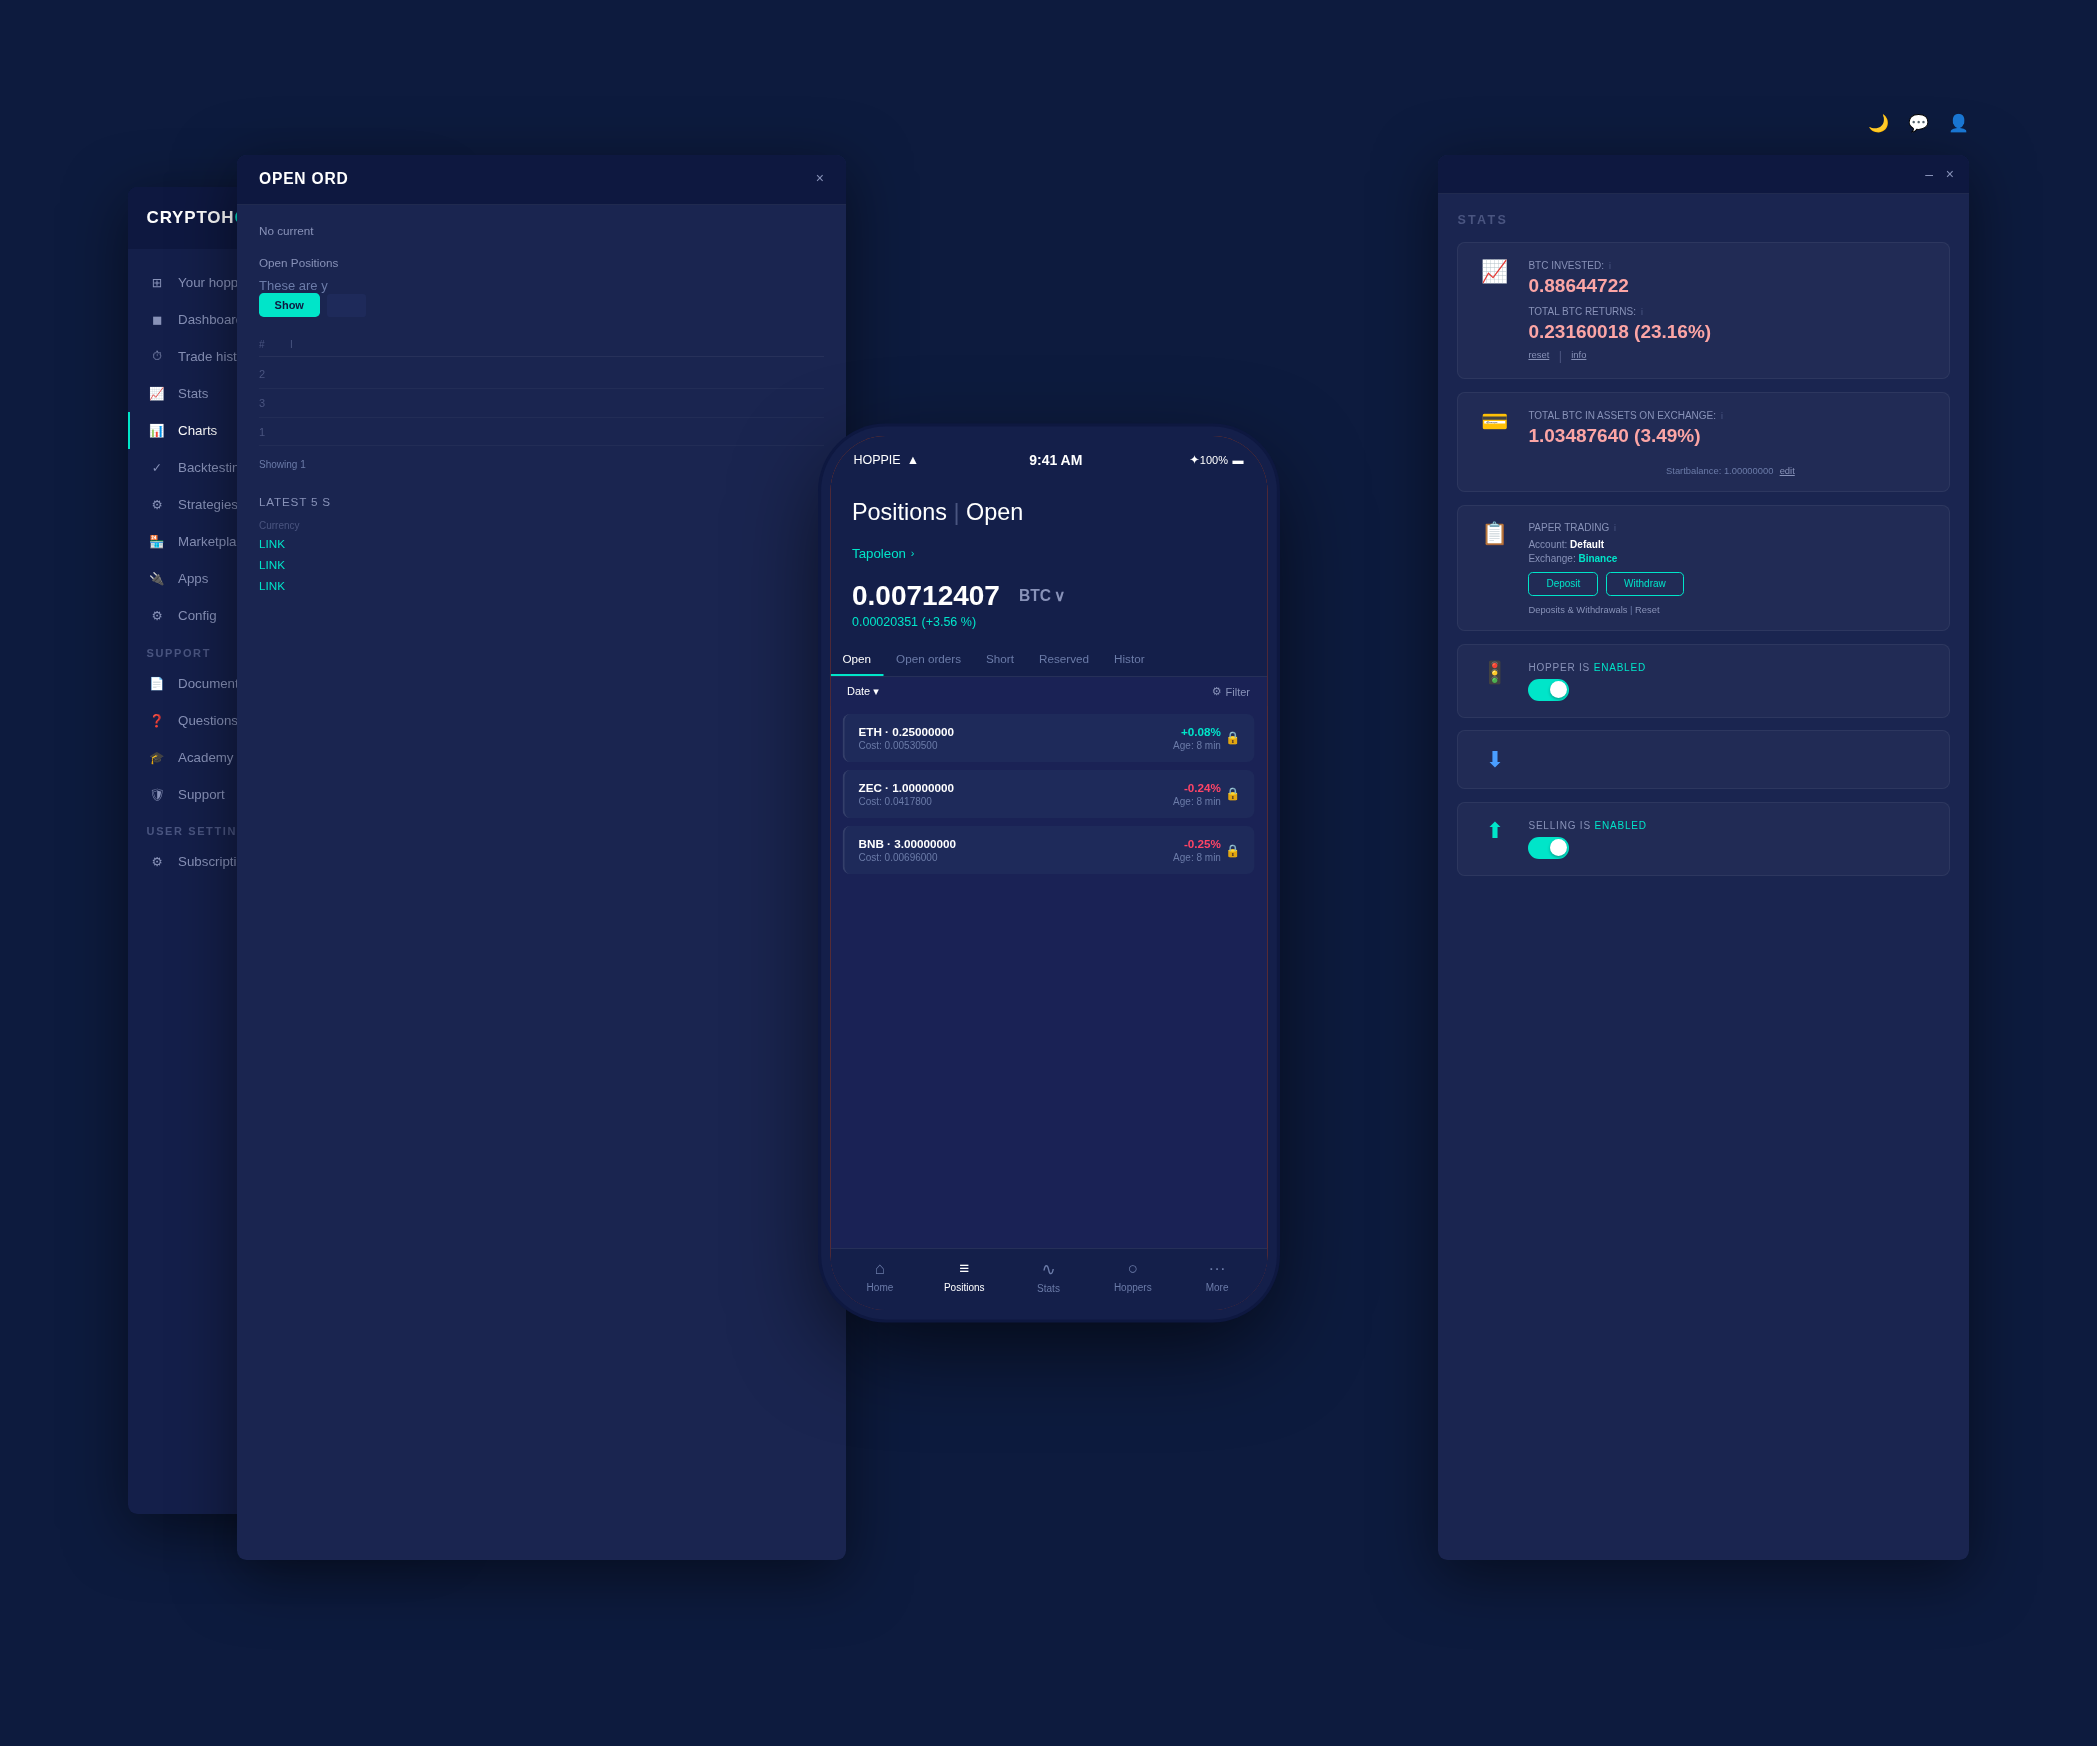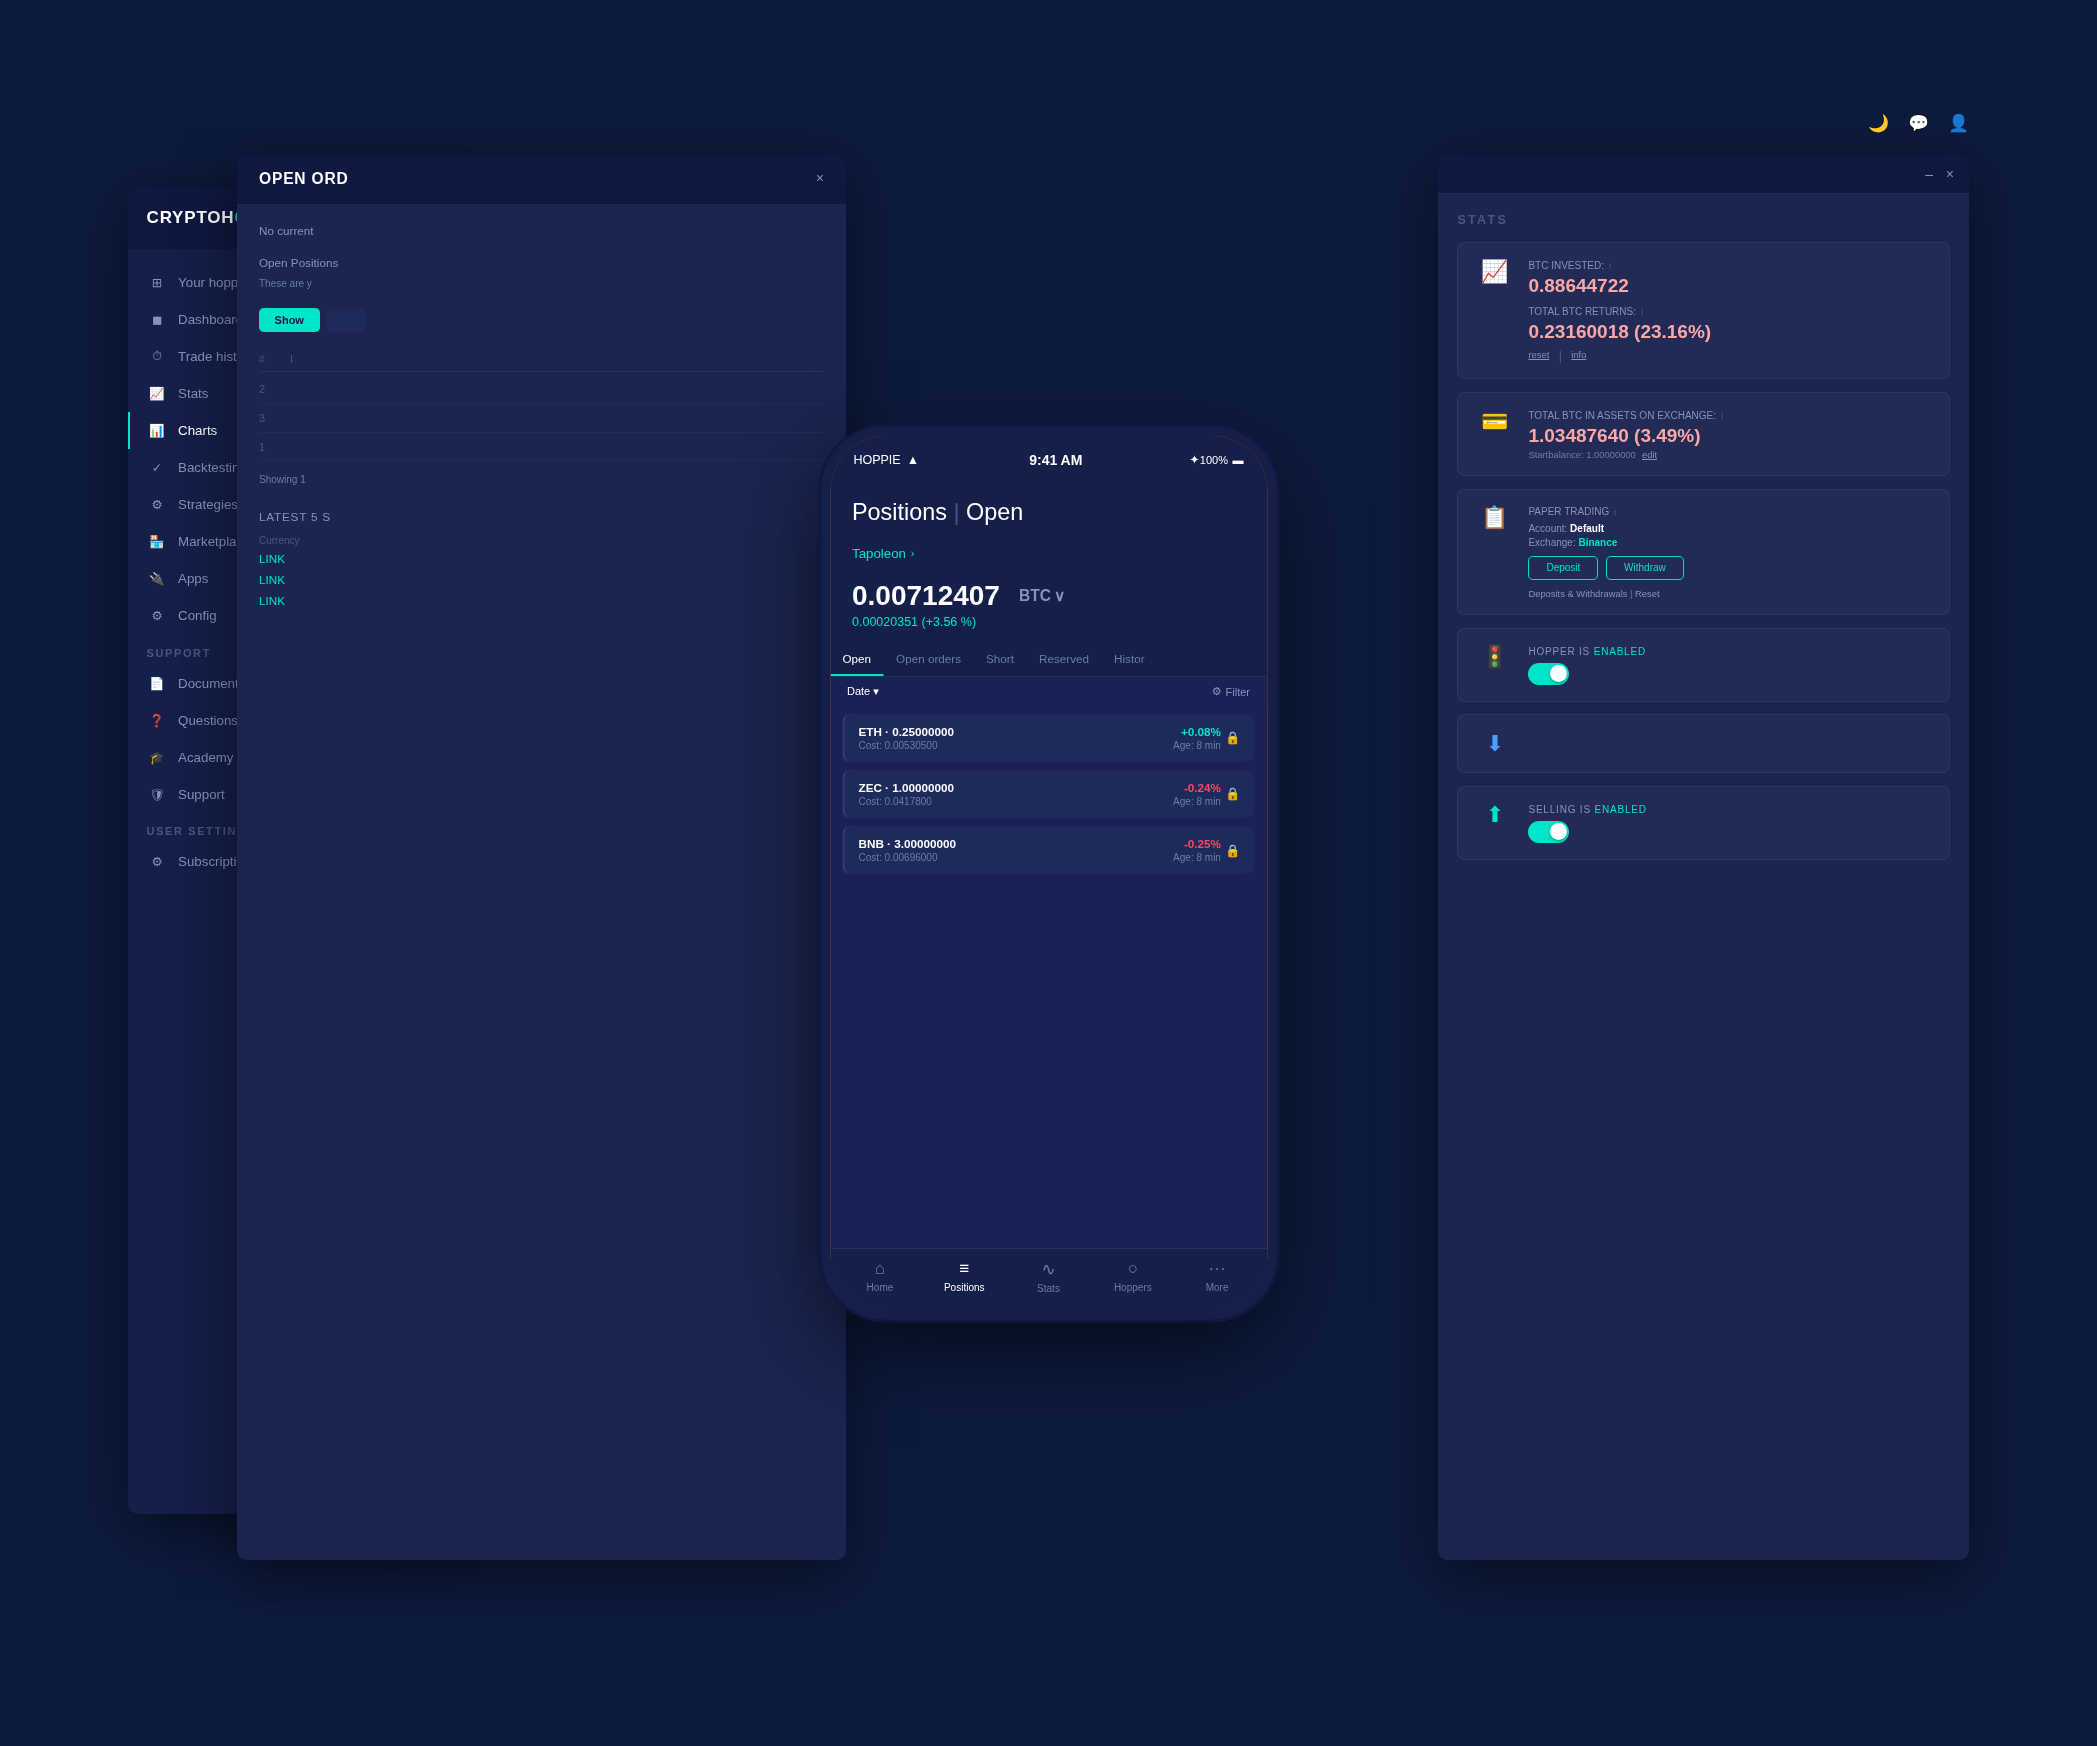--- a/index.html
+++ b/index.html
@@ -133,22 +133,22 @@
       font-size: 11.7px;
       margin-bottom: 12.5px;
     }
     .open-positions-label {
       color: #8892b8;
       font-size: 11.7px;
       margin: 19px 0 9.4px;
     }
     .positions-note {
       color: #6b7ba8;
-      font-size: 10px;
-      margin-bottom: 19px;
+      font-size: 13px;
+      margin-bottom: 0;
     }
     .show-row {
       display: flex;
       align-items: center;
       gap: 7.8px;
       margin-bottom: 15.6px;
     }
     .show-btn {
       background: #00e5c9;
       color: #0e1840;
@@ -746,21 +746,21 @@
       <div class="stat-card">
         <div class="stat-icon-area">
           <span class="stat-icon">💳</span>
         </div>
         <div class="stat-content">
           <div class="stat-label">
             <span>TOTAL BTC IN ASSETS ON EXCHANGE:</span>
             <span class="stat-info">ℹ</span>
           </div>
           <div class="stat-value">1.03487640 (3.49%)</div>
-          <div style="display:flex;align-items:center;gap:6.2px;margin-top:2px;">
+          <div style="display:flex;align-items:center;gap:6.2px;margin-top:18px;justify-content:center;">
             <span class="stat-sublabel">Startbalance: 1.00000000</span>
             <span class="stat-link">edit</span>
           </div>
         </div>
       </div>
 
       <div class="stat-card">
         <div class="stat-icon-area">
           <span class="stat-icon">📋</span>
         </div>

